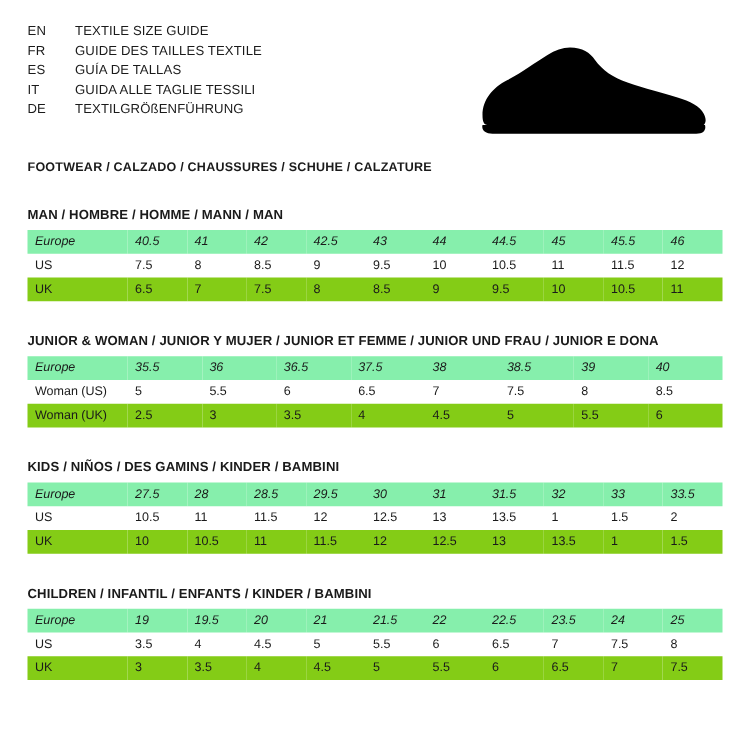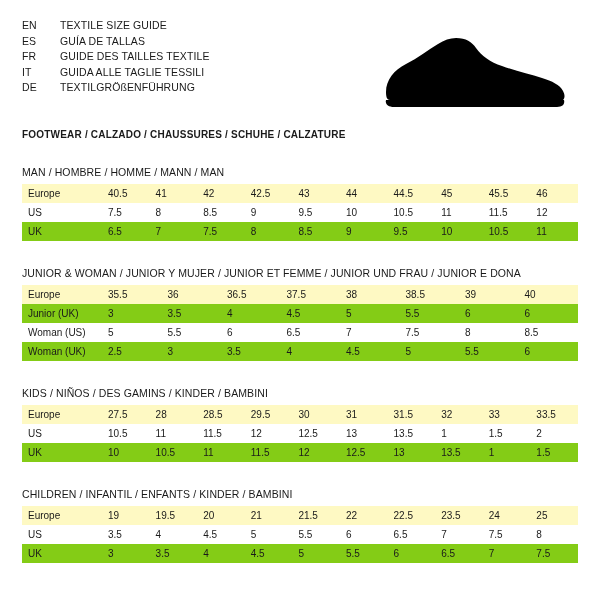--- a/index.html
+++ b/index.html
@@ -59,64 +59,65 @@
     letter-spacing: 0.2px;
     margin-top: 13px;
   }
 
   
   .section {
     margin-top: 26px;
   }
   .section-title {
     font-size: 10.5px;
-    font-weight: normal;
+    font-weight: bold;
     letter-spacing: 0.1px;
     margin-bottom: 6px;
   }
   table.size {
     border-collapse: collapse;
     width: 100%;
     table-layout: fixed;
     font-size: 10px;
   }
   table.size td {
     padding: 3px 0 3px 6px;
     line-height: 13px;
     text-align: left;
     white-space: nowrap;
   }
   table.size tr.head td {
-    background: #fef9c3;
+    background: #86efac;
+    font-style: italic;
   }
   table.size tr.alt td {
     background: #84cc16;
   }
   table.size td.label {
     width: 74px;
   }
 </style>
 </head>
 <body>
 
 <div class="page">
 
   <div class="header">
     <div class="lang-block">
       <div class="lang-row">
         <span class="lang-code">EN</span>
         <span class="lang-title">TEXTILE SIZE GUIDE</span>
       </div>
       <div class="lang-row">
+        <span class="lang-code">FR</span>
+        <span class="lang-title">GUIDE DES TAILLES TEXTILE</span>
+      </div>
+      <div class="lang-row">
         <span class="lang-code">ES</span>
         <span class="lang-title">GUÍA DE TALLAS</span>
-      </div>
-      <div class="lang-row">
-        <span class="lang-code">FR</span>
-        <span class="lang-title">GUIDE DES TAILLES TEXTILE</span>
       </div>
       <div class="lang-row">
         <span class="lang-code">IT</span>
         <span class="lang-title">GUIDA ALLE TAGLIE TESSILI</span>
       </div>
       <div class="lang-row">
         <span class="lang-code">DE</span>
         <span class="lang-title">TEXTILGRÖßENFÜHRUNG</span>
       </div>
     </div>
@@ -186,31 +187,20 @@
         <td class="label">Europe</td>
         <td>35.5</td>
         <td>36</td>
         <td>36.5</td>
         <td>37.5</td>
         <td>38</td>
         <td>38.5</td>
         <td>39</td>
         <td>40</td>
       </tr>
-      <tr class="alt">
-        <td class="label">Junior (UK)</td>
-        <td>3</td>
-        <td>3.5</td>
-        <td>4</td>
-        <td>4.5</td>
-        <td>5</td>
-        <td>5.5</td>
-        <td>6</td>
-        <td>6</td>
-      </tr>
       <tr>
         <td class="label">Woman (US)</td>
         <td>5</td>
         <td>5.5</td>
         <td>6</td>
         <td>6.5</td>
         <td>7</td>
         <td>7.5</td>
         <td>8</td>
         <td>8.5</td>

